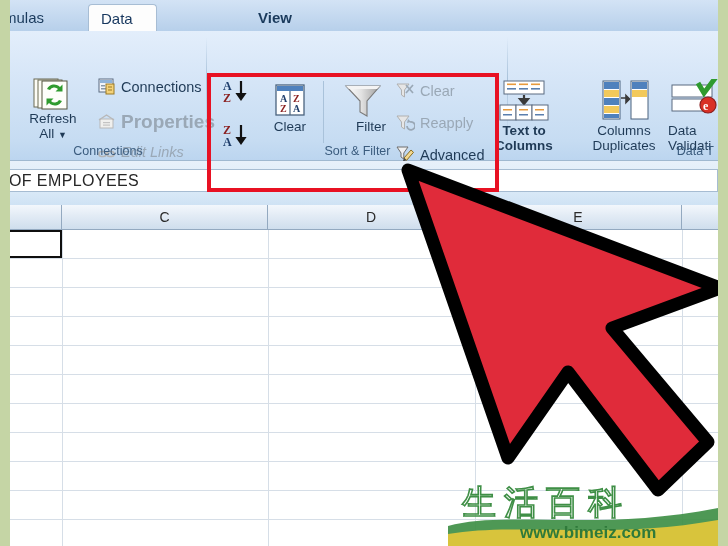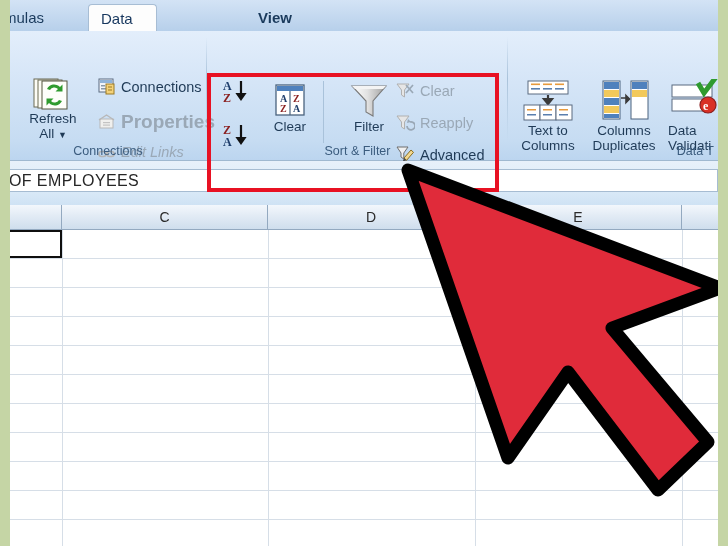--- a/index.html
+++ b/index.html
@@ -219,21 +219,21 @@
             <text x="13" y="29" font-family="Liberation Serif, serif" font-size="10" fill="#8a1f1f" font-weight="bold">Z</text>
             <text x="26" y="19" font-family="Liberation Serif, serif" font-size="10" fill="#8a1f1f" font-weight="bold">Z</text>
             <text x="26" y="29" font-family="Liberation Serif, serif" font-size="10" fill="#1e3d6b" font-weight="bold">A</text>
           </svg>
         </span>
         <div class="lbl">Clear</div>
       </div>
 
       <div style="position:absolute;left:313px;top:50px;width:1px;height:62px;background:#a9c2da;"></div>
 
-      <div class="big-btn" style="left:332px;top:50px;width:54px;">
+      <div class="big-btn" style="left:322px;top:50px;width:54px;text-align:right;">
         <span style="display:block;height:38px;">
           <svg width="46" height="38" viewBox="0 0 46 38">
             <defs>
               <linearGradient id="fg" x1="0" y1="0" x2="1" y2="0">
                 <stop offset="0%" stop-color="#ffffff"></stop>
                 <stop offset="45%" stop-color="#e2e2e2"></stop>
                 <stop offset="100%" stop-color="#9d9d9d"></stop>
               </linearGradient>
             </defs>
             <path d="M6 5 L40 5 L27 20 L27 35 L20 31 L20 20 Z" fill="url(#fg)" stroke="#7a7a7a" stroke-width="1.1"></path>
@@ -275,21 +275,21 @@
         <span class="btn-lbl" style="font-size:14.5px;">Advanced</span>
       </div>
 
       <div class="grp-label" style="left:205px;width:285px;">Sort &amp; Filter</div>
     </div>
 
     <div class="grp-sep" style="left:497px;"></div>
 
     <div>
 
-      <div class="big-btn" style="left:505px;top:48px;width:66px;">
+      <div class="big-btn" style="left:481px;top:48px;width:66px;font-weight:bold;">
         <span style="display:block;height:44px;">
           <svg width="54" height="44" viewBox="0 0 54 44">
             <rect x="7" y="2" width="40" height="13" fill="#fff" stroke="#5a6b80"></rect>
             <g fill="#e89a3c">
                 <rect x="10" y="4.5" width="9" height="1.6"></rect>
                 <rect x="22" y="4.5" width="9" height="1.6"></rect>
                 <rect x="34" y="4.5" width="9" height="1.6"></rect>
               </g>
             <g fill="#5a7fae">
                 <rect x="10" y="9" width="9" height="1.6"></rect>
@@ -384,14 +384,22 @@
 
     <div class="selcell"></div>
   </div>
 
   <div class="cursor">
     <svg width="340" height="345" viewBox="0 0 340 345">
       <path d="M18 10 L330 128 L222 168 L318 282 L268 330 L178 212 L118 298 Z" fill="#e02b3a" stroke="#000000" stroke-width="13" stroke-linejoin="round"></path>
     </svg>
   </div>
 
+  <div class="wm">
+    <svg width="270" height="64" viewBox="0 0 270 64">
+      <path d="M0 44 C60 28, 150 50, 270 26 L270 64 L0 64 Z" fill="#3f8f46" opacity="0.92"></path>
+      <path d="M0 52 C70 40, 160 58, 270 38 L270 64 L0 64 Z" fill="#e8c93a" opacity="0.9"></path>
+      <text x="14" y="32" font-family="DejaVu Sans, sans-serif" font-size="34" fill="none" stroke="#3f8f46" stroke-width="1.6" letter-spacing="8">生活百科</text>
+      <text x="72" y="56" font-family="Liberation Sans, sans-serif" font-size="17" fill="#2f7a3a" font-weight="bold">www.bimeiz.com</text>
+    </svg>
+  </div>
 
 </div>
 
 </body></html>

